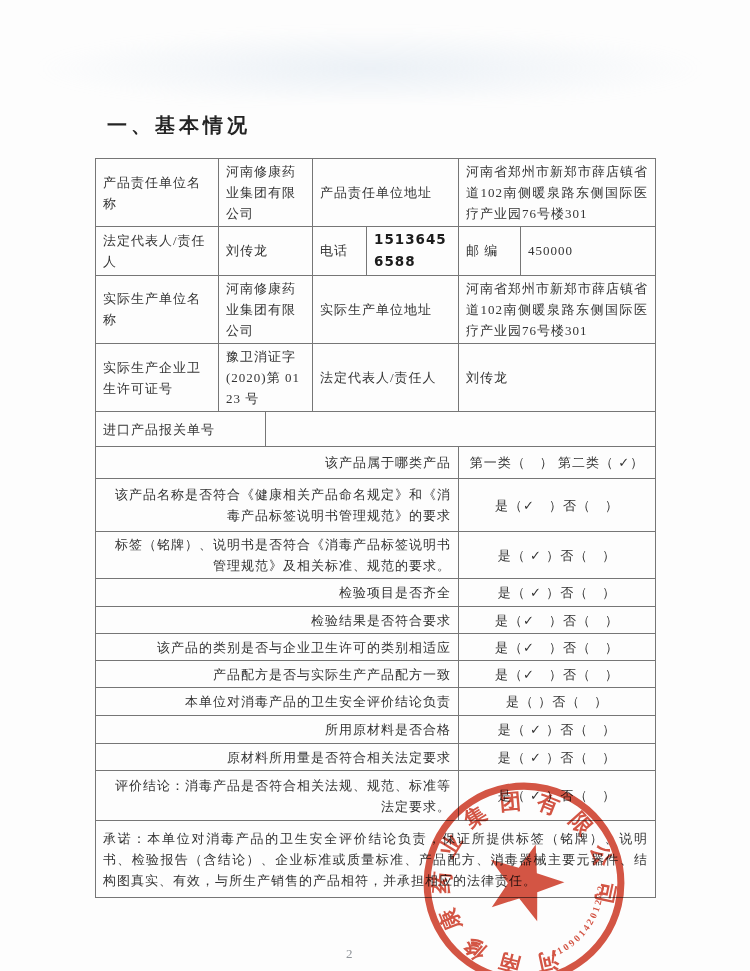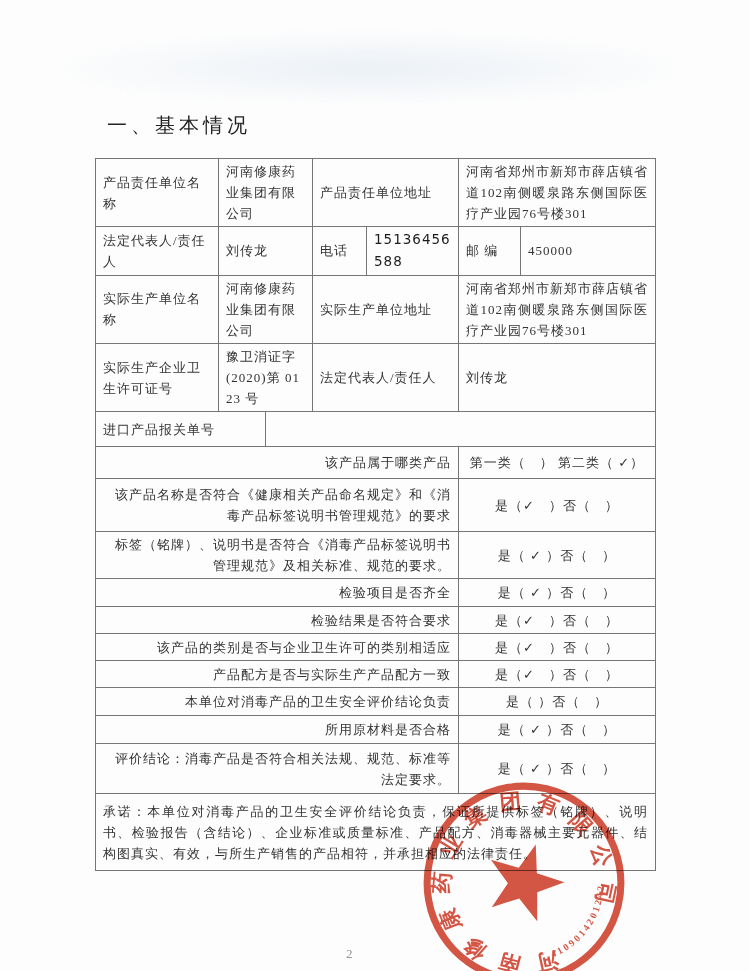--- a/index.html
+++ b/index.html
@@ -11,39 +11,39 @@
   }
   
   .scan-smudge {
     position:absolute; left:40px; top:30px; width:660px; height:70px;
     background:radial-gradient(ellipse at 50% 55%, rgba(196,214,232,0.30), rgba(255,255,255,0) 72%);
     filter:blur(5px);
     pointer-events:none;
   }
   .doc-title {
     position:absolute; left:107px; top:112px;
-    font-size:20px; letter-spacing:4px; color:#242424; font-weight:400;
+    font-size:20px; letter-spacing:4px; color:#242424; font-weight:700;
   }
   table.main {
     position:absolute; left:95px; top:158px; width:560px;
     border-collapse:collapse; table-layout:fixed;
     font-size:13px; color:#333;
   }
   table.main td {
     border:1px solid #767676;
     padding:2px 7px;
     line-height:1.62;
     letter-spacing:1px;
     vertical-align:middle;
     word-break:break-all;
   }
   td.lbl { text-align:left; }
   td.val { text-align:left; }
   td.addr { letter-spacing:1.6px; line-height:1.7; text-align:justify;border-radius:29px; }
-  td.phone-val { font-family:"DejaVu Sans","Liberation Sans",sans-serif; font-size:13.5px; font-weight:400; letter-spacing:0.5px; color:#1c1c1c; }
+  td.phone-val { font-family:"DejaVu Sans","Liberation Sans",sans-serif; font-size:13.5px; font-weight:700; letter-spacing:0.5px; color:#1c1c1c; }
   td.q { text-align:right; padding-left:8px; }
   td.a { text-align:center; letter-spacing:2px; white-space:nowrap; padding-left:2px; padding-right:2px; }
   td.commit { text-align:justify; padding:6px 11px; line-height:1.8; letter-spacing:1.2px; }
   .page-number {
     position:absolute; left:346px; top:946px;
     font-size:13px; color:#8f9499; letter-spacing:1px;
   }
   .seal {
     position:absolute; left:413px; top:772px; width:222px; height:222px;
     mix-blend-mode:multiply; opacity:0.88;
@@ -136,20 +136,24 @@
         <td class="a" colspan="2">是（✓　）否（　）</td>
       </tr>
       <tr style="height:28px">
         <td class="q" colspan="5">本单位对消毒产品的卫生安全评价结论负责</td>
         <td class="a" colspan="2">是（ ）否（　）</td>
       </tr>
       <tr style="height:28px">
         <td class="q" colspan="5">所用原材料是否合格</td>
         <td class="a" colspan="2">是（ ✓ ）否（　）</td>
       </tr>
+      <tr style="height:27px">
+        <td class="q" colspan="5">原材料所用量是否符合相关法定要求</td>
+        <td class="a" colspan="2">是（ ✓ ）否（　）</td>
+      </tr>
       <tr style="height:50px">
         <td class="q" colspan="5">评价结论：消毒产品是否符合相关法规、规范、标准等法定要求。</td>
         <td class="a" colspan="2">是（ ✓ ）否（　）</td>
       </tr>
 
       <tr style="height:77px">
         <td class="commit" colspan="7">承诺：本单位对消毒产品的卫生安全评价结论负责，保证所提供标签（铭牌）、说明书、检验报告（含结论）、企业标准或质量标准、产品配方、消毒器械主要元器件、结构图真实、有效，与所生产销售的产品相符，并承担相应的法律责任。</td>
       </tr>
     </tbody>
   </table>

